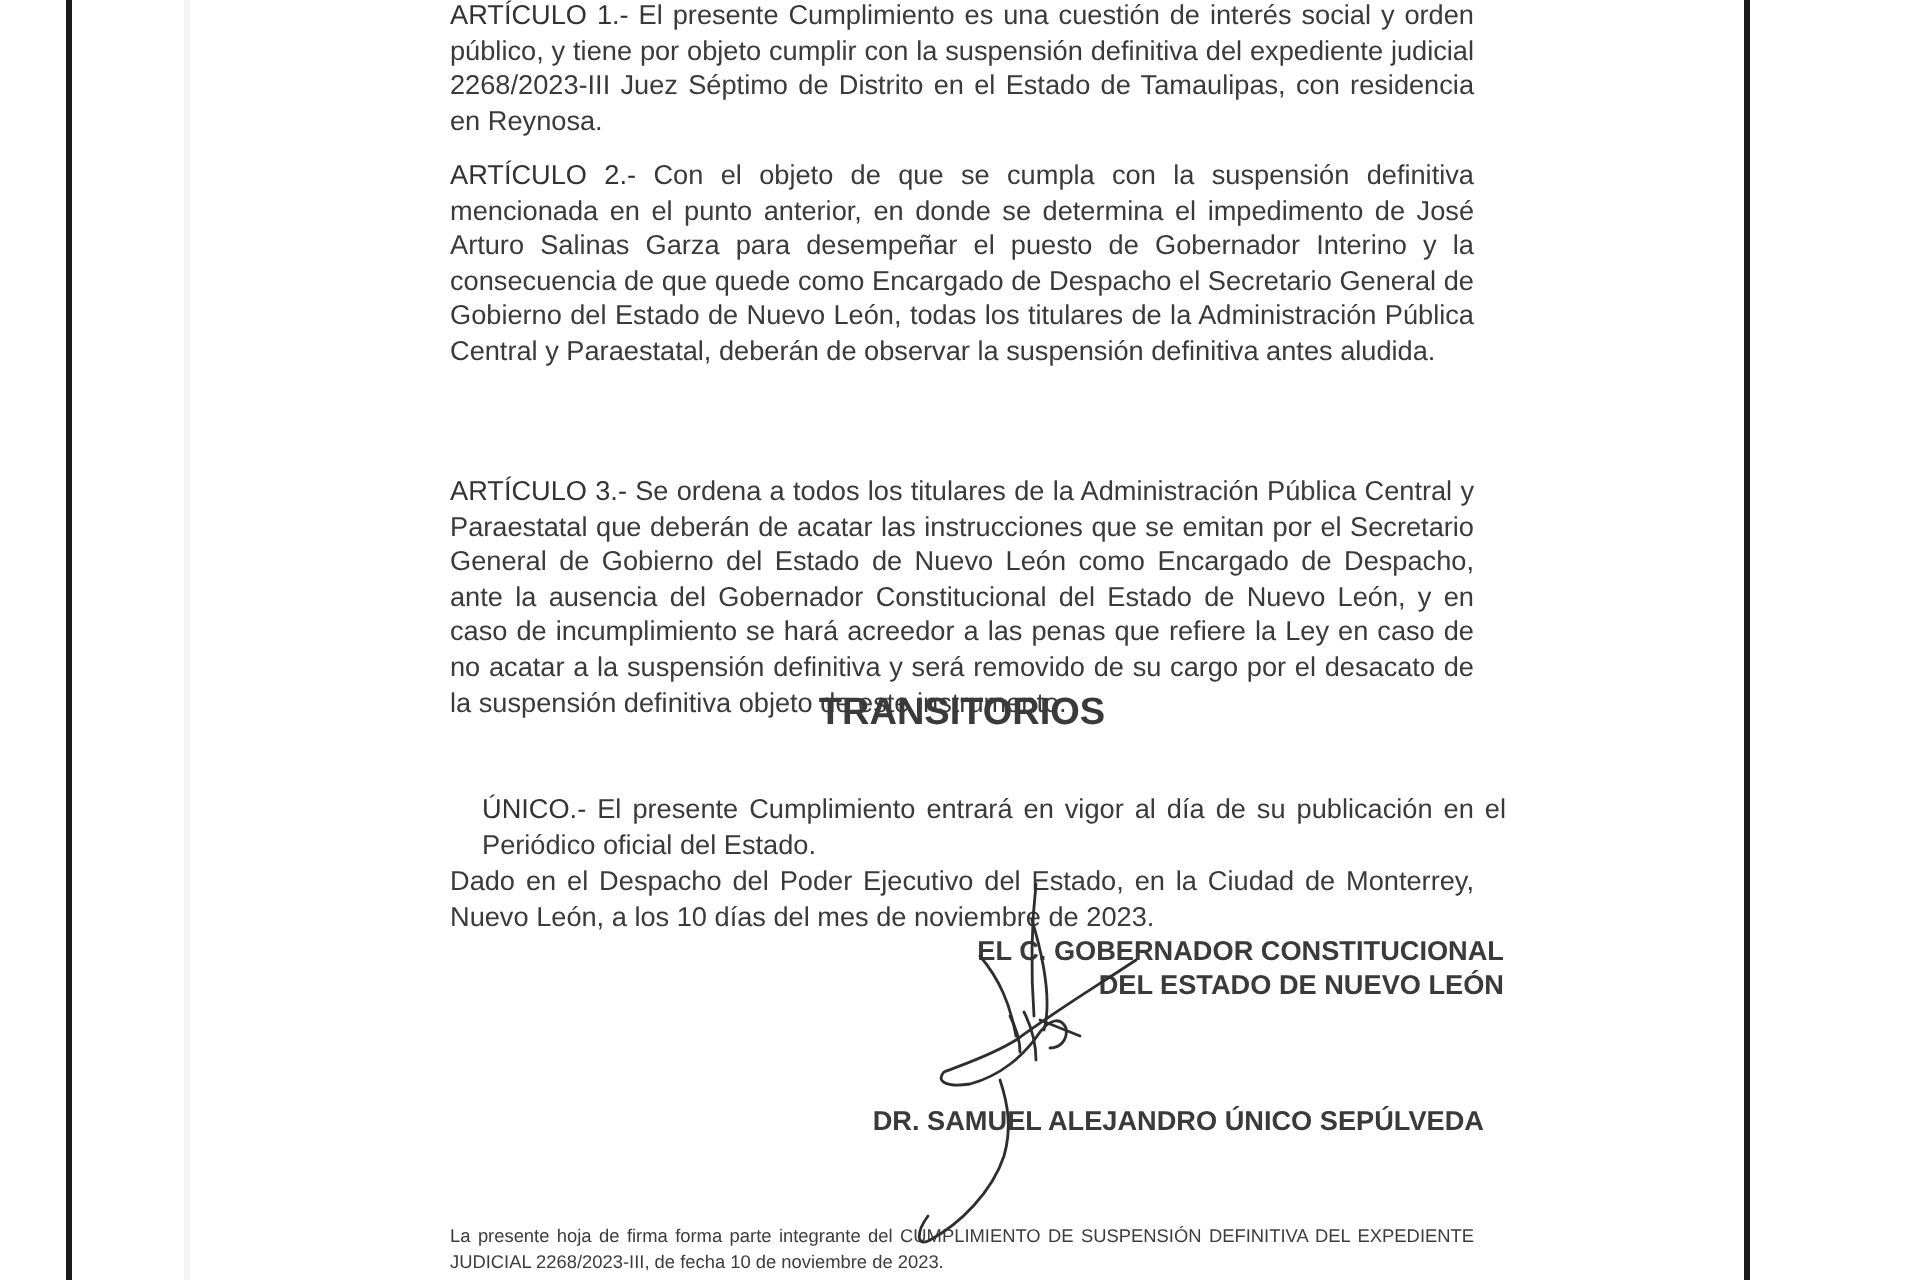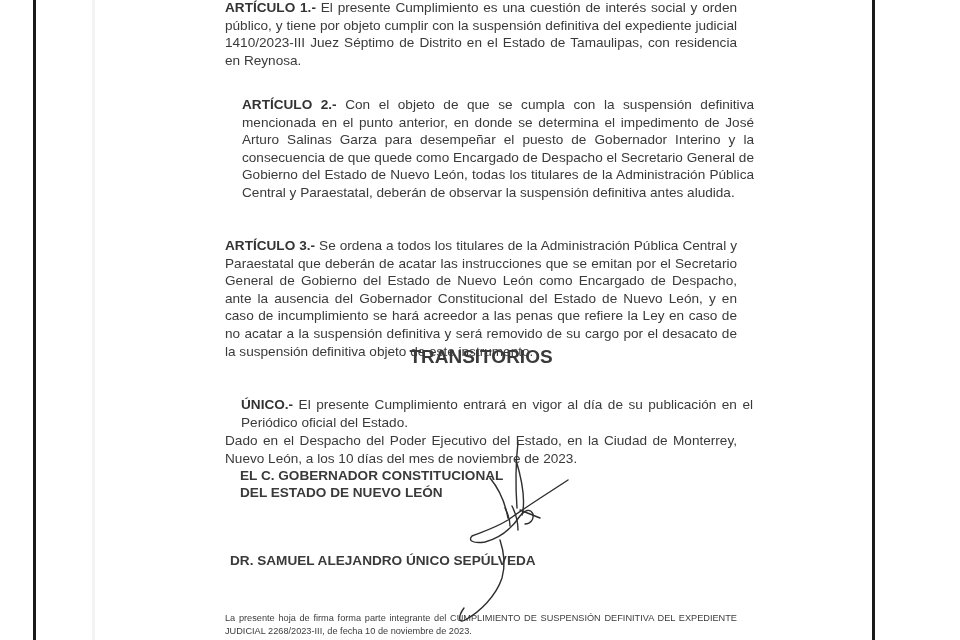--- a/index.html
+++ b/index.html
@@ -49,42 +49,42 @@
     position: absolute;
     left: 0;
     width: 512px;
     font-size: 13.6px;
     line-height: 17.6px;
     text-align: justify;
     text-align-last: left;
     letter-spacing: 0;
   }
   .para b {
-    font-weight: bold;
+    font-weight: normal;
     color: #333;
   }
   #art1 { top: -1px; }
   #art2 { top: 79px; }
   #art3 { top: 237px; }
   .heading {
     position: absolute;
     left: 0;
     width: 512px;
     top: 346px;
     text-align: center;
     font-weight: bold;
     font-size: 19px;
   }
   #unico { top: 380px; }
   #dado { top: 432px; }
   .sig-title {
     position: absolute;
     left: 0;
     width: 512px;
-    text-align: left;
+    text-align: right;
     font-weight: bold;
     font-size: 13.6px;
     line-height: 17px;
   }
   #sig-line1 { top: 467px; left: 15px; }
   #sig-line2 { top: 484px; left: 15px; }
   #signer { top: 552px; left: 5px; }
   .footnote {
     position: absolute;
     left: 0;
@@ -108,24 +108,24 @@
 </head>
 <body>
 
 <div class="frame-line-left"></div>
 <div class="page-shadow-line"></div>
 <div class="frame-line-right"></div>
 
 <div class="page">
 
   <p class="para" id="art1" style="margin:0">
-    <b>ARTÍCULO 1.-</b><span> El presente Cumplimiento es una cuestión de interés social y orden público, y tiene por objeto cumplir con la suspensión definitiva del expediente judicial 1410/2023-III Juez Séptimo de Distrito en el Estado de Tamaulipas, con residencia en Reynosa.</span>
+    <b>ARTÍCULO 1.-</b><span> El presente Cumplimiento es una cuestión de interés social y orden público, y tiene por objeto cumplir con la suspensión definitiva del expediente judicial 2268/2023-III Juez Séptimo de Distrito en el Estado de Tamaulipas, con residencia en Reynosa.</span>
   </p>
 
-  <p class="para" id="art2" style="margin:17px">
+  <p class="para" id="art2" style="margin:0">
     <b>ARTÍCULO 2.-</b><span> Con el objeto de que se cumpla con la suspensión definitiva mencionada en el punto anterior, en donde se determina el impedimento de José Arturo Salinas Garza para desempeñar el puesto de Gobernador Interino y la consecuencia de que quede como Encargado de Despacho el Secretario General de Gobierno del Estado de Nuevo León, todas los titulares de la Administración Pública Central y Paraestatal, deberán de observar la suspensión definitiva antes aludida.</span>
   </p>
 
   <p class="para" id="art3" style="margin:0">
     <b>ARTÍCULO 3.-</b><span> Se ordena a todos los titulares de la Administración Pública Central y Paraestatal que deberán de acatar las instrucciones que se emitan por el Secretario General de Gobierno del Estado de Nuevo León como Encargado de Despacho, ante la ausencia del Gobernador Constitucional del Estado de Nuevo León, y en caso de incumplimiento se hará acreedor a las penas que refiere la Ley en caso de no acatar a la suspensión definitiva y será removido de su cargo por el desacato de la suspensión definitiva objeto de este instrumento.</span>
   </p>
 
   <div class="heading">TRANSITORIOS</div>
 
   <p class="para" id="unico" style="margin:16px">

